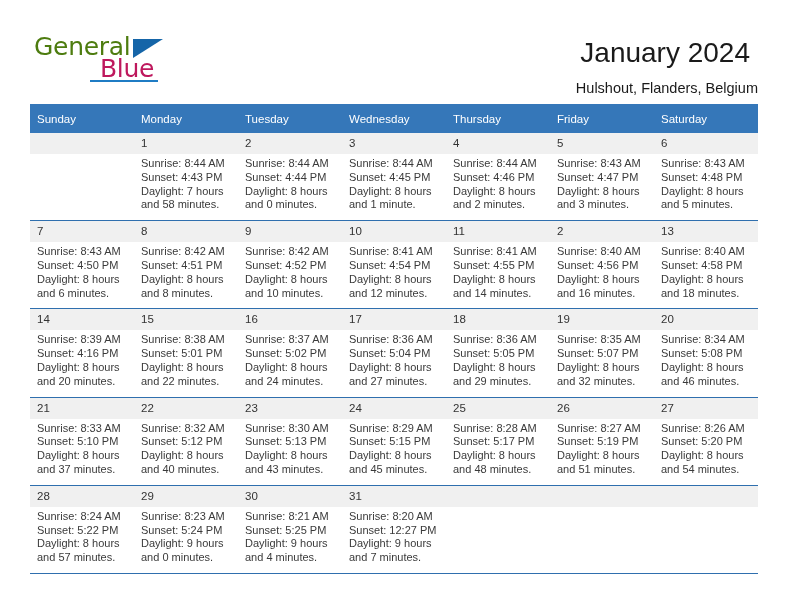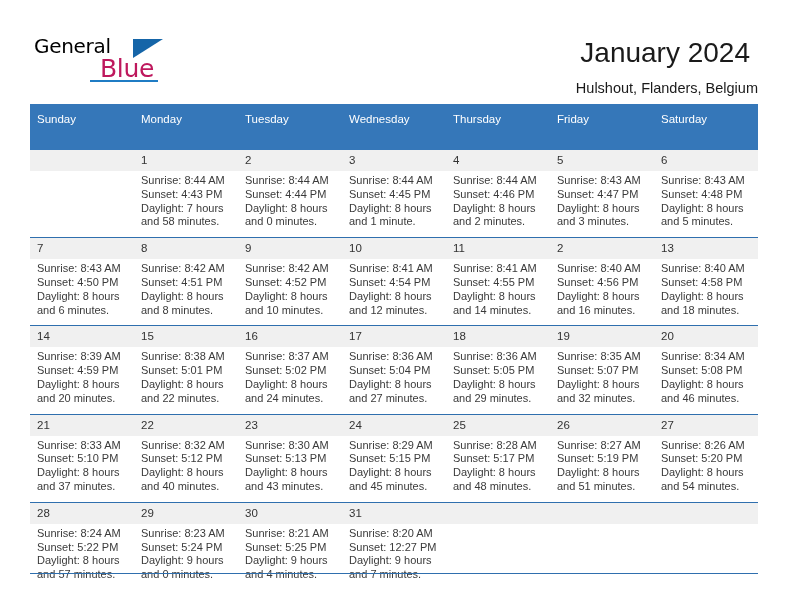--- a/index.html
+++ b/index.html
@@ -33,23 +33,23 @@
     position: absolute;
     left: 0;
     top: 0;
     width: 200px;
     height: 58px;
   }
   .brand-general {
     position: absolute;
     left: 0;
     top: 6px;
-    font-size: 20px;
+    font-size: 25px;
     line-height: 25px;
-    color: #000000;
+    color: #4d7c0f;
     letter-spacing: -0.3px;
     font-family: "DejaVu Sans", sans-serif;
   }
   .brand-blue {
     position: absolute;
     left: 66px;
     top: 28px;
     font-size: 25px;
     line-height: 25px;
     color: #be185d;
@@ -104,21 +104,21 @@
     width: 728px;
     border-collapse: collapse;
     table-layout: fixed;
   }
   .calendar th {
     background: #3577b9;
     color: #ffffff;
     font-size: 11.5px;
     font-weight: normal;
     text-align: left;
-    padding: 5px 0 22px 7px;
+    padding: 5px 0 5px 7px;
     height: 19px;
     vertical-align: middle;
     font-family: "Liberation Sans", sans-serif;
   }
   .calendar td {
     vertical-align: top;
     padding: 0;
     width: 104px;
     border-top: 1px solid #2f6fae;
   }
@@ -310,21 +310,21 @@
               <div>Daylight: 8 hours</div>
               <div>and 18 minutes.</div>
             </div>
           </td>
         </tr>
         <tr class="week-row">
           <td>
             <div class="daynum">14</div>
             <div class="details">
               <div>Sunrise: 8:39 AM</div>
-              <div>Sunset: 4:59 PM</div>
+              <div>Sunset: 4:16 PM</div>
               <div>Daylight: 8 hours</div>
               <div>and 20 minutes.</div>
             </div>
           </td>
           <td>
             <div class="daynum">15</div>
             <div class="details">
               <div>Sunrise: 8:38 AM</div>
               <div>Sunset: 5:01 PM</div>
               <div>Daylight: 8 hours</div>

